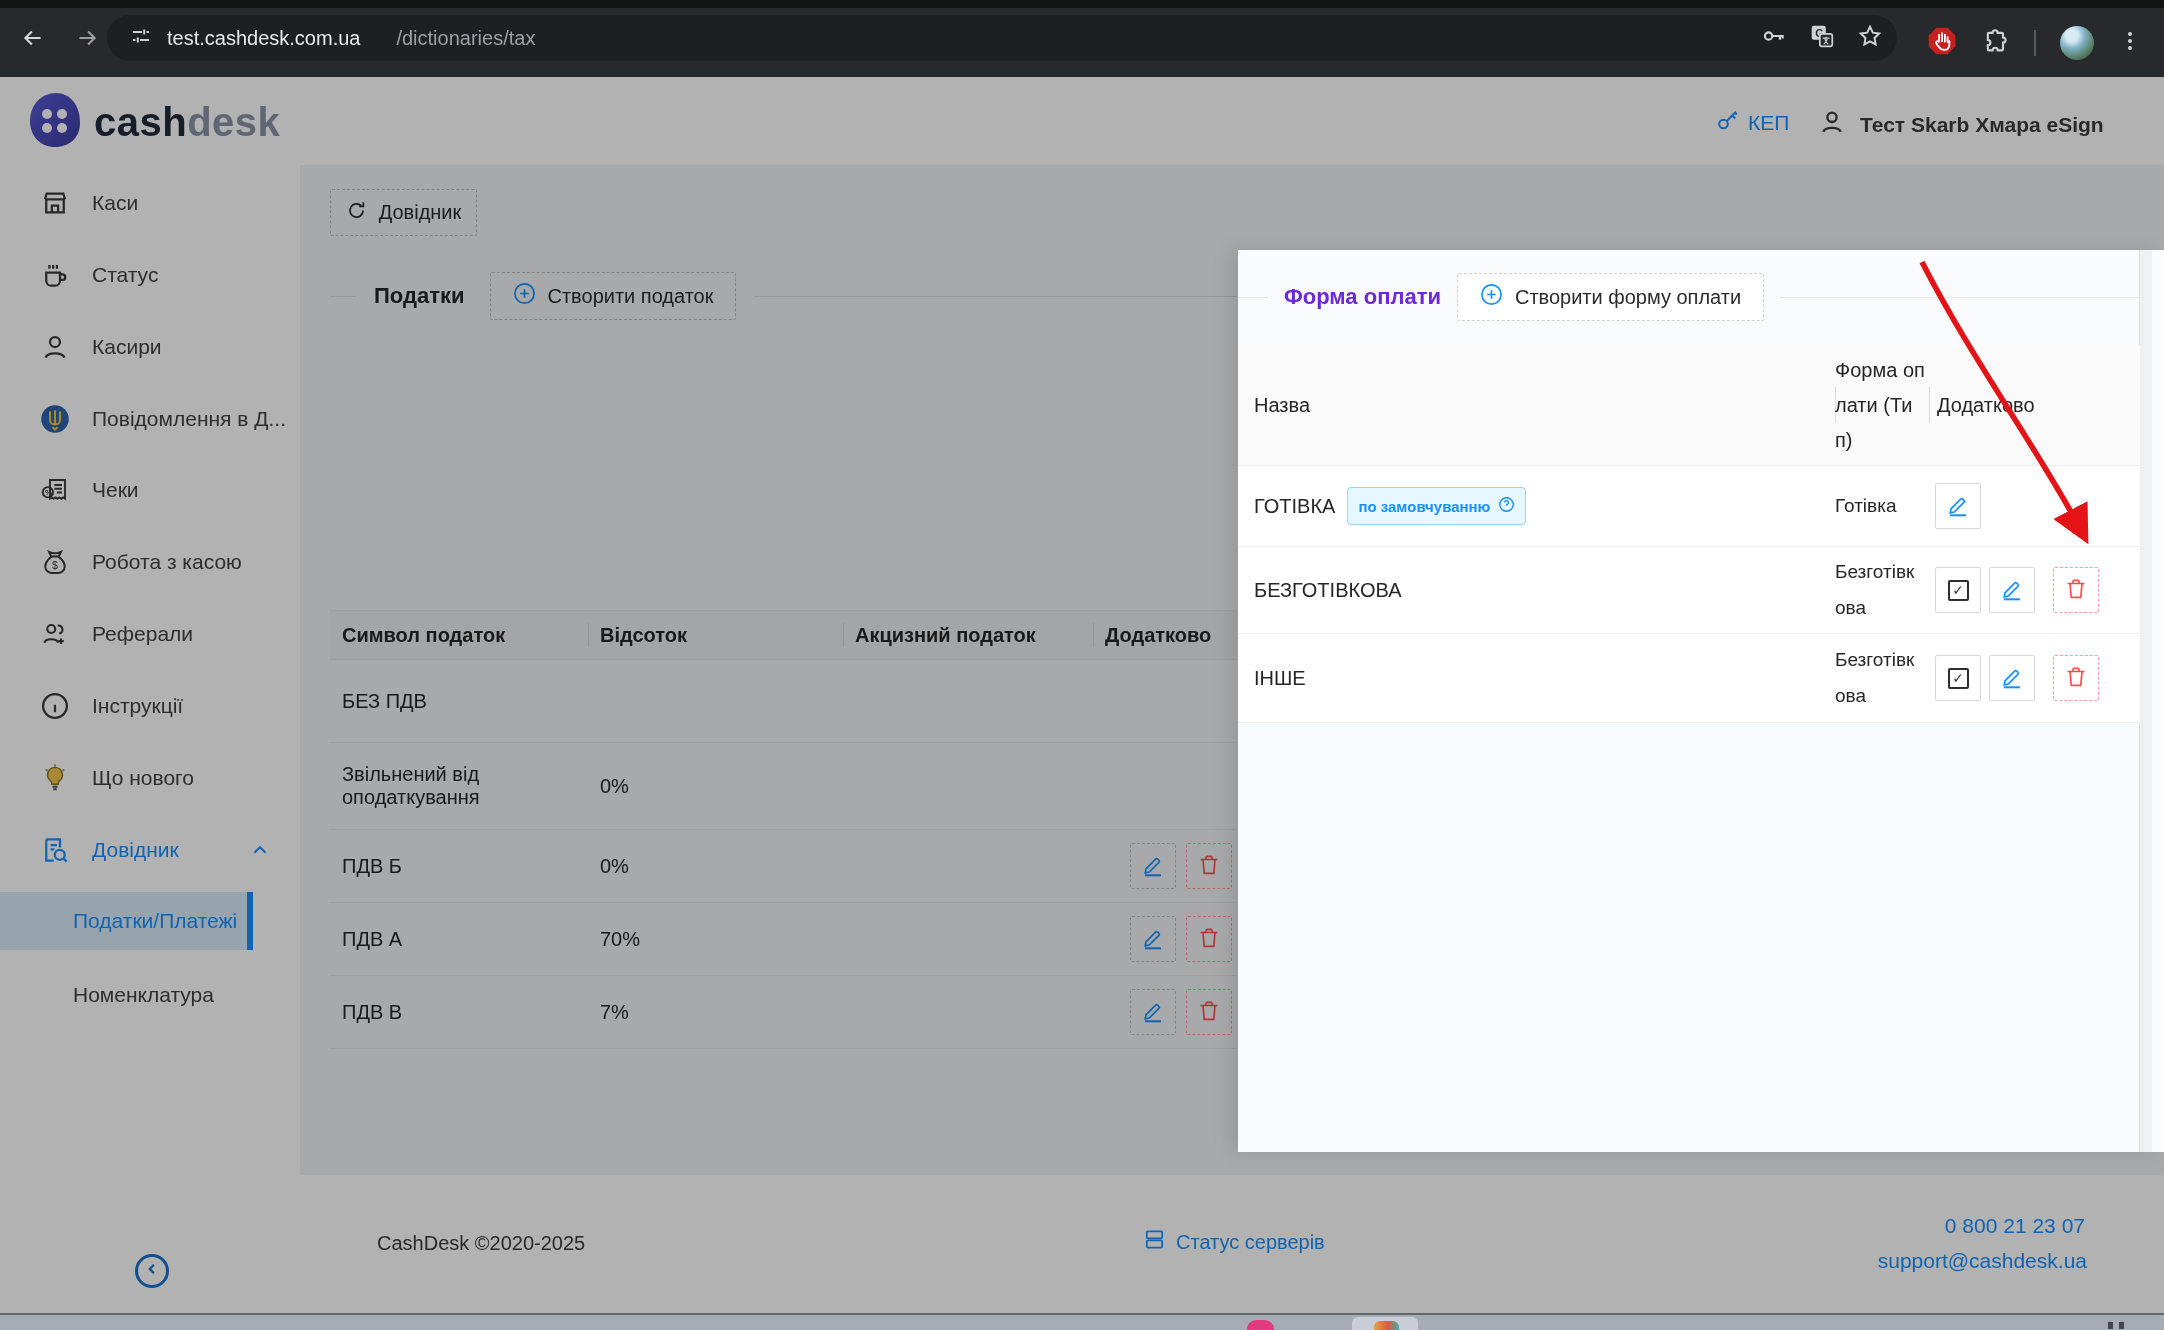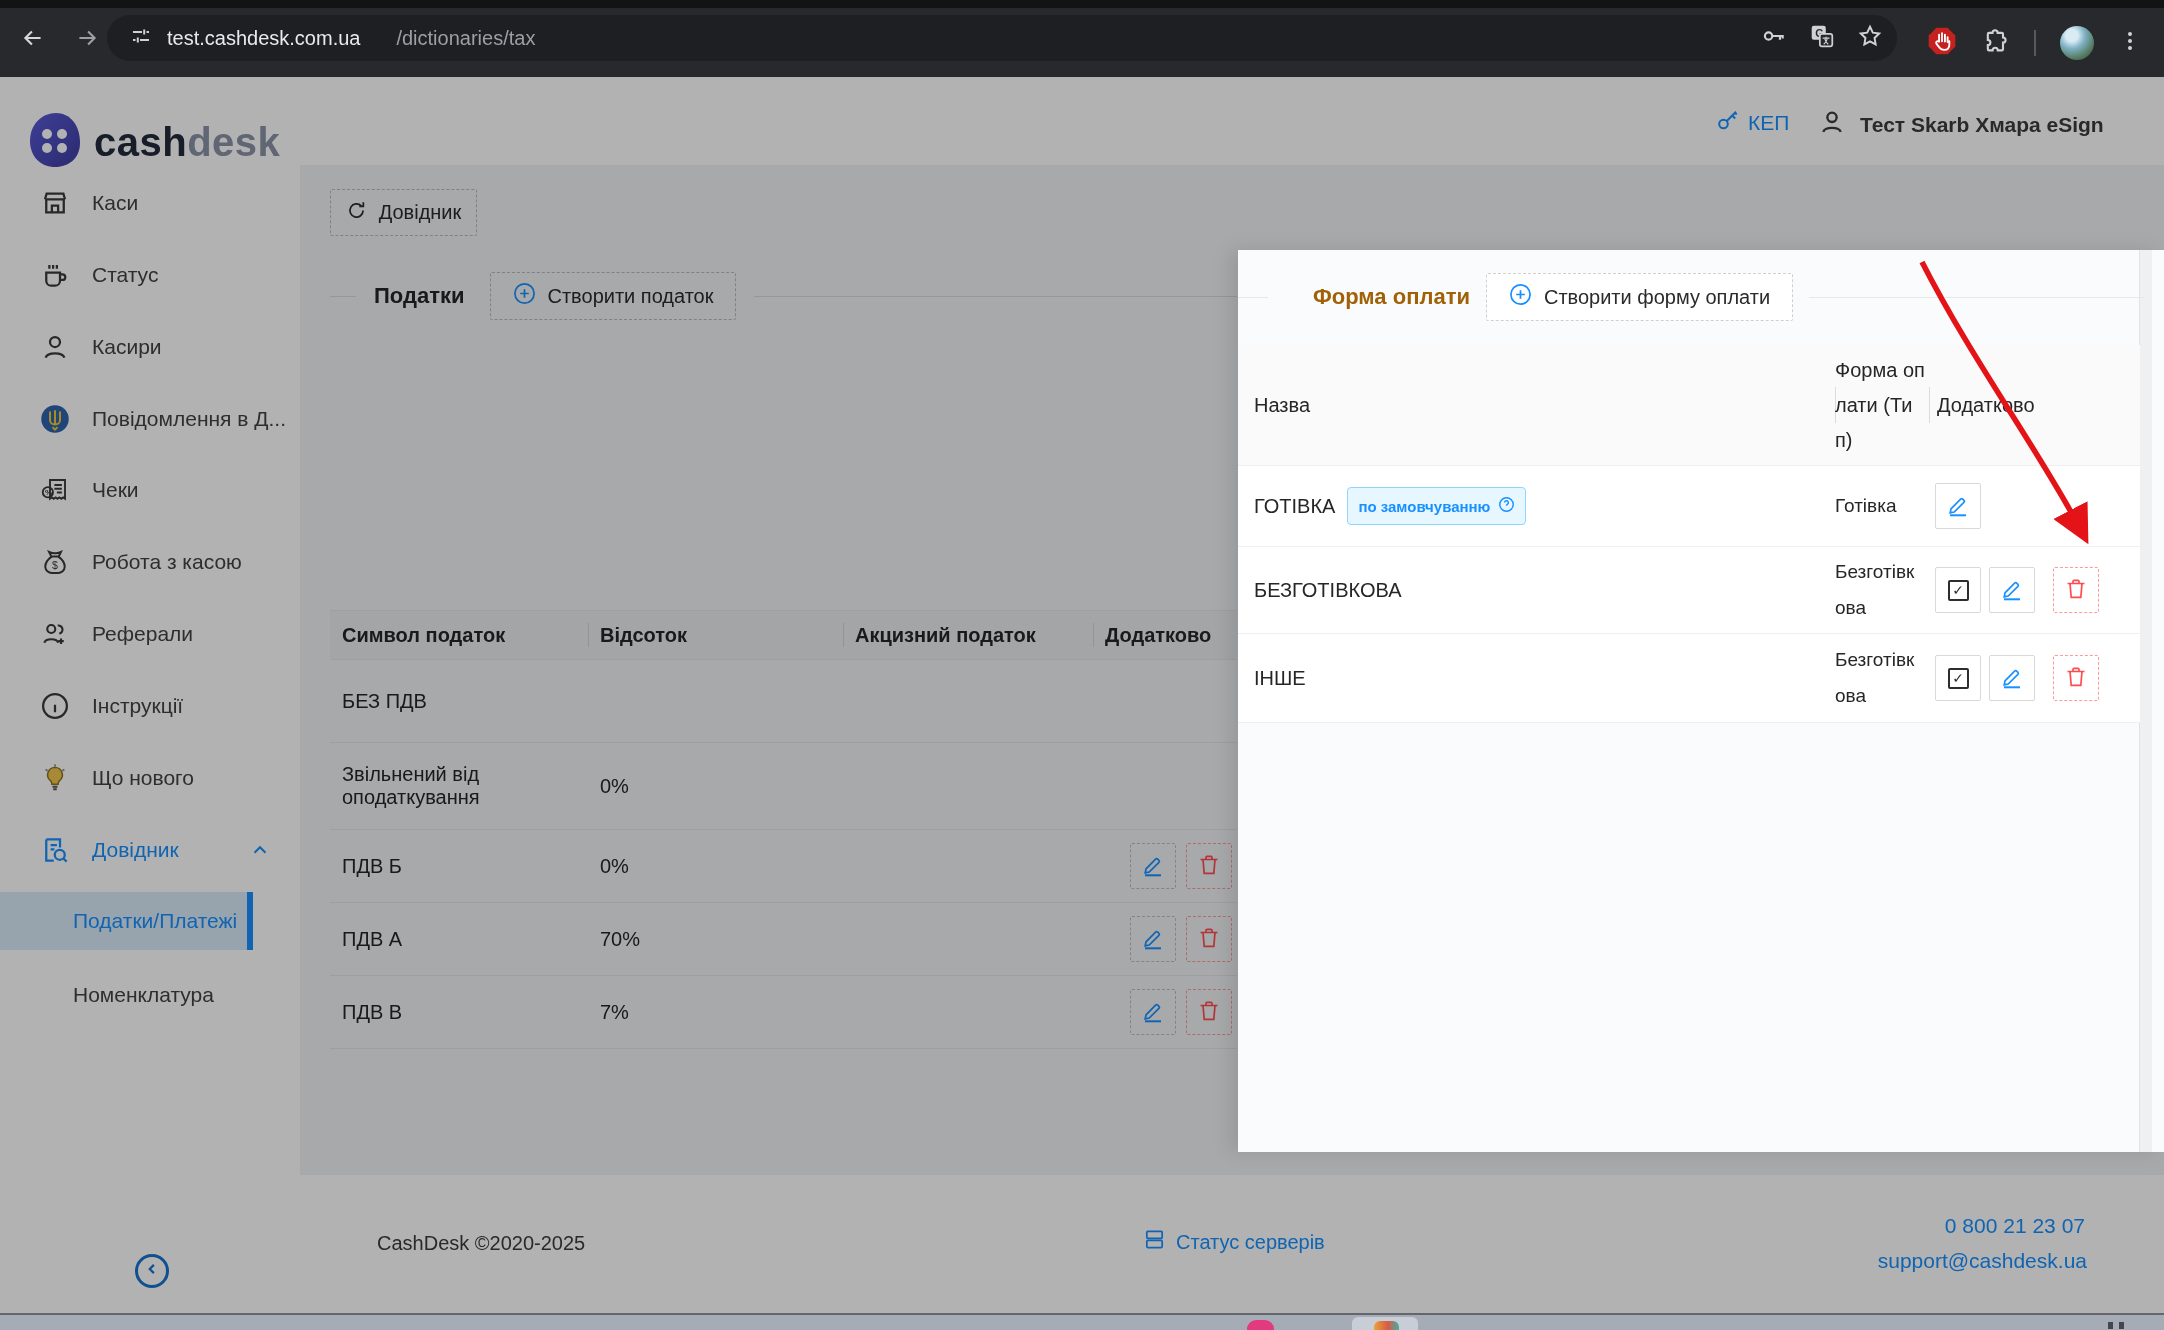--- a/index.html
+++ b/index.html
@@ -21,21 +21,21 @@
   .chrome-sep{width:2px;height:26px;background:#55585c;}
   .avatar{width:34px;height:34px;border-radius:50%;
           background:radial-gradient(circle at 35% 28%,#d9ecf4 0 18%,#7fb0c4 40%,#557a5e 70%,#2d4a3e);}
 
   
   .app-header{position:absolute;top:77px;left:0;width:2164px;height:88px;background:#ffffff;}
   .sidebar{position:absolute;top:165px;left:0;width:300px;height:1010px;background:#ffffff;border-right:1px solid #e8e8e8;}
   .content-bg{position:absolute;top:165px;left:300px;width:1864px;height:1010px;background:#f0f2f5;}
   .footer{position:absolute;top:1175px;left:0;width:2164px;height:138px;background:#ffffff;}
 
-  .logo{position:absolute;top:92px;left:28px;display:flex;align-items:center;gap:12px;margin-top:20px;}
+  .logo{position:absolute;top:92px;left:28px;display:flex;align-items:center;gap:12px;}
   .logo-word{font-size:40px;font-weight:bold;letter-spacing:.5px;}
   .logo-word .p1{color:#232a3d;}
   .logo-word .p2{color:#8a93a6;}
   .kep{position:absolute;top:108px;left:1716px;display:flex;align-items:center;gap:8px;color:#1890ff;font-size:21px;}
   .user{position:absolute;top:108px;left:1818px;display:flex;align-items:center;gap:14px;color:#3c3c3c;font-size:21px;font-weight:bold;}
 
   
   .side-item{position:absolute;left:0;width:299px;height:72px;display:flex;align-items:center;gap:22px;padding-left:40px;box-sizing:border-box;}
   .slabel{font-size:21px;color:#434343;white-space:nowrap;}
   .side-item.blue .slabel{color:#1890ff;}
@@ -72,21 +72,21 @@
   .collapse-btn{position:absolute;left:135px;top:1254px;width:34px;height:34px;border-radius:50%;border:3px solid #1873cc;
                 box-sizing:border-box;display:flex;align-items:center;justify-content:center;color:#1873cc;}
 
   
   .overlay{position:absolute;top:77px;left:0;width:2164px;height:1236px;background:rgba(0,0,0,0.30);z-index:40;}
   .panel{position:absolute;top:250px;left:1238px;width:926px;height:902px;background:#f9fbfd;z-index:50;
          box-shadow:-8px 0 18px rgba(0,0,0,0.10);}
   .panel-scrolltrack{position:absolute;top:0;right:12px;width:12px;height:100%;background:#eef0f2;border-left:1px solid #e2e2e2;}
   .panel-head{position:absolute;top:22px;left:0;width:906px;height:50px;display:flex;align-items:center;gap:16px;}
   .panel-head .pline{height:1px;background:#e8e8e8;}
-  .panel-title{font-size:22px;font-weight:bold;color:#a16207;white-space:nowrap;margin-left:29px;}
+  .panel-title{font-size:22px;font-weight:bold;color:#6d28d9;white-space:nowrap;}
   .btn-create{border:1px dashed #cfcfcf;background:#fff;border-radius:2px;height:48px;padding:0 22px;
               display:flex;align-items:center;gap:12px;font-size:20px;color:#2b2b2b;}
   .ptable{position:absolute;top:95px;left:0;width:902px;font-size:20px;color:#262626;background:#fff;}
   .prow{display:grid;grid-template-columns:597px 94px 1fr;align-items:center;border-bottom:1px solid #efefef;background:#fff;}
   .prow>div{box-sizing:border-box;}
   .pname{padding-left:16px;display:flex;align-items:center;gap:12px;}
   .ptype{font-size:19px;word-break:break-all;line-height:1.9;}
   .phead{min-height:120px;background:#fafafa;position:relative;font-weight:normal;}
   .phead .hsep{position:absolute;top:42px;width:1px;height:36px;background:rgba(0,0,0,0.12);}
   .pactions{display:flex;gap:8px;padding-left:6px;}

